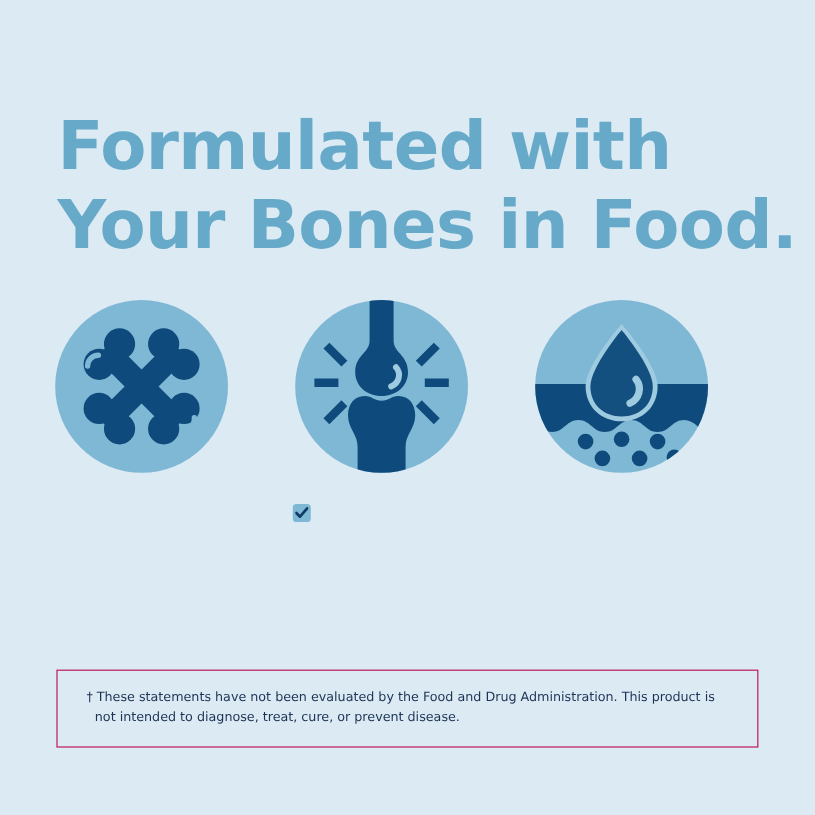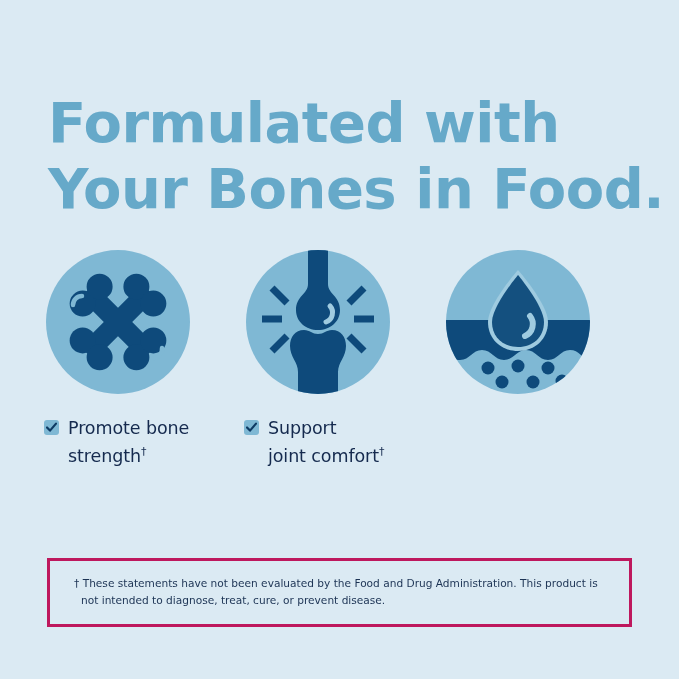--- a/index.html
+++ b/index.html
@@ -90,21 +90,21 @@
   }
   .label-text .dag { font-size: 11px; vertical-align: super; }
 
   
   .disclaimer {
     position: absolute;
     left: 47px;
     top: 558px;
     width: 585px;
     box-sizing: border-box;
-    border: 3px solid #be185d;
+    border: 1px solid #be185d;
     padding: 14px 24px 15px 24px;
   }
   .disclaimer p {
     margin: 0;
     color: #1c3354;
     font-family: "DejaVu Sans", sans-serif;
     font-size: 10.6px;
     line-height: 17px;
     text-indent: -7px;
     padding-left: 7px;
@@ -141,29 +141,20 @@
               <circle cx="62" cy="112" r="13"></circle>
               <circle cx="86" cy="112" r="13"></circle>
             </g>
           </g>
           <g stroke="#7fb8d4" stroke-width="4.5" stroke-linecap="round" fill="none">
             <path d="M118 100 a9 9 0 0 1 -8 10"></path>
             <path d="M38 48 a9 9 0 0 0 -9 9"></path>
           </g>
         </svg>
       </div>
-      <div class="label-row">
-        <span class="checkbox">
-          <svg viewBox="0 0 11 11" xmlns="http://www.w3.org/2000/svg">
-            <path d="M1 5.5 L4 8.6 L10 1.6" stroke="#0e3a63" stroke-width="2.2" fill="none" stroke-linecap="round" stroke-linejoin="round"></path>
-          </svg>
-        </span>
-        <span class="label-text"><span>Promote bone
-strength</span><span class="dag">†</span></span>
-      </div>
     </div>
 
     <div class="benefit">
       <div class="icon-wrap">
         <svg viewBox="0 0 148 148" xmlns="http://www.w3.org/2000/svg">
           <defs>
             <clipPath id="jointClip">
               <circle cx="74" cy="74" r="72"></circle>
             </clipPath>
           </defs>
@@ -186,22 +177,20 @@
             <line x1="105" y1="88" x2="120" y2="103"></line>
           </g>
         </svg>
       </div>
       <div class="label-row">
         <span class="checkbox">
           <svg viewBox="0 0 11 11" xmlns="http://www.w3.org/2000/svg">
             <path d="M1 5.5 L4 8.6 L10 1.6" stroke="#0e3a63" stroke-width="2.2" fill="none" stroke-linecap="round" stroke-linejoin="round"></path>
           </svg>
         </span>
-        <span class="label-text"><span>Support
-joint comfort</span><span class="dag">†</span></span>
       </div>
     </div>
 
     <div class="benefit">
       <div class="icon-wrap">
         <svg viewBox="0 0 148 148" xmlns="http://www.w3.org/2000/svg">
           <defs>
             <clipPath id="dropClip">
               <circle cx="74" cy="74" r="72"></circle>
             </clipPath>

